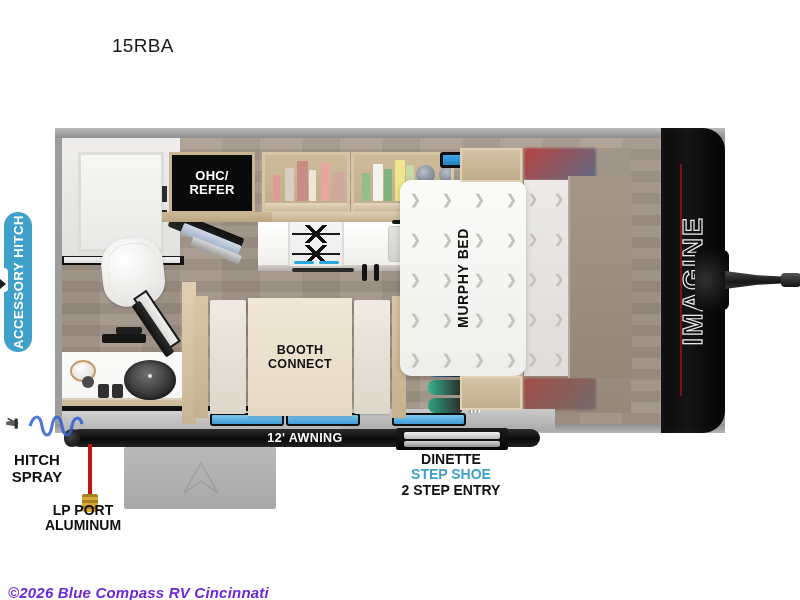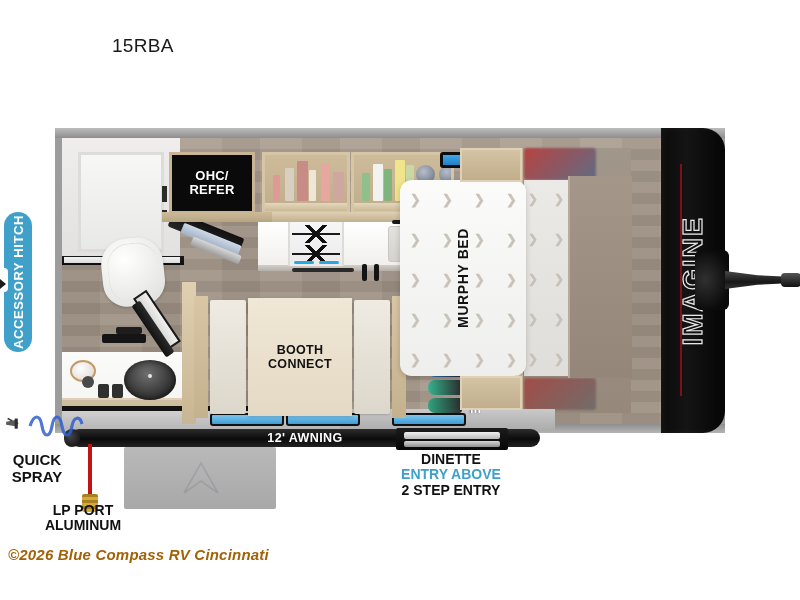--- a/index.html
+++ b/index.html
@@ -13,23 +13,23 @@
   #stage{position:absolute;left:0;top:0;width:800px;height:532px;}
 
   
   .title{
     position:absolute;left:112px;top:35px;
     font-size:19px;color:#1a1a1a;letter-spacing:.3px;
   }
 
   
   .footer{
-    position:absolute;left:8px;top:546px;
+    position:absolute;left:8px;top:584px;
     font-size:15px;font-weight:bold;font-style:italic;
-    color:#a16207;letter-spacing:.2px;
+    color:#6d28d9;letter-spacing:.2px;
   }
 
   
   .trailer{
     position:absolute;left:55px;top:128px;width:670px;height:305px;
   }
   .shell{
     position:absolute;inset:0;
     background:#9c9c9c;
     border-radius:2px;
@@ -726,28 +726,28 @@
   <svg class="spray-nozzle" width="30" height="18" viewBox="0 0 30 18">
     <path d="M1 6 L13 4 L17 8 L13 12 L1 10 Z" fill="#5c5c5c"></path>
     <rect x="12" y="2" width="4" height="13" fill="#2e2e2e"></rect>
     <path d="M3 2 L9 5" stroke="#3a3a3a" stroke-width="2"></path>
   </svg>
   <svg class="hose" width="56" height="26" viewBox="0 0 56 26">
     <path d="M2 14 C6 2, 12 2, 14 14 C16 26, 22 26, 24 14 C26 2, 32 2, 34 14 C36 26, 42 26, 44 14 C46 4, 52 4, 54 12" fill="none" stroke="#2f5fd0" stroke-width="3.2" opacity=".85"></path>
   </svg>
 
   <div class="lbl lbl-spray">
-    <span>QUICK</span><br>
+    <span>HITCH</span><br>
     <span>SPRAY</span>
   </div>
   <div class="lbl lbl-lp">
     <span>LP PORT</span><br>
     <span>ALUMINUM</span>
   </div>
   <div class="lbl lbl-step">
     <span>DINETTE</span><br>
-    <span class="blue">ENTRY ABOVE</span><br>
+    <span class="blue">STEP SHOE</span><br>
     <span>2 STEP ENTRY</span>
   </div>
 
   <div class="footer">©2026 Blue Compass RV Cincinnati</div>
 
 </div>
 
 </body></html>

